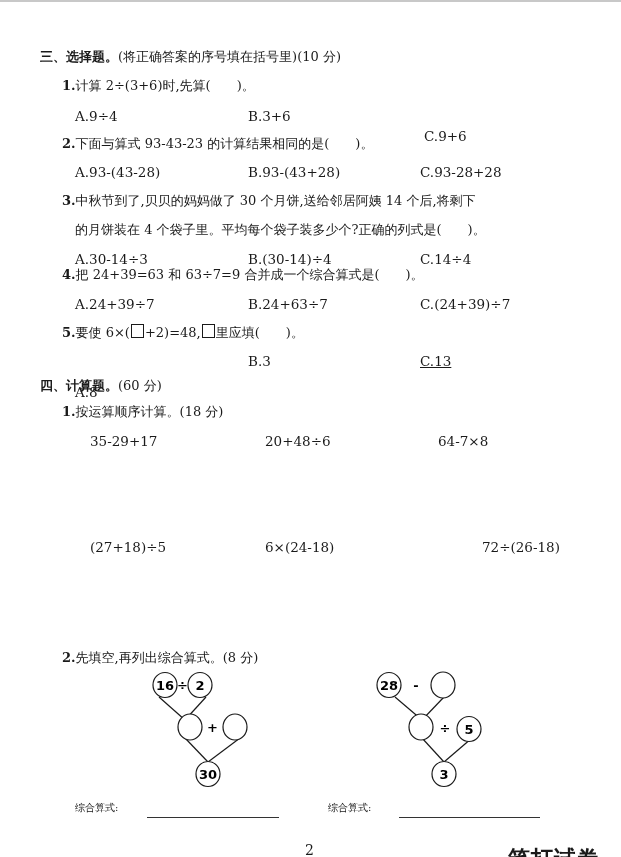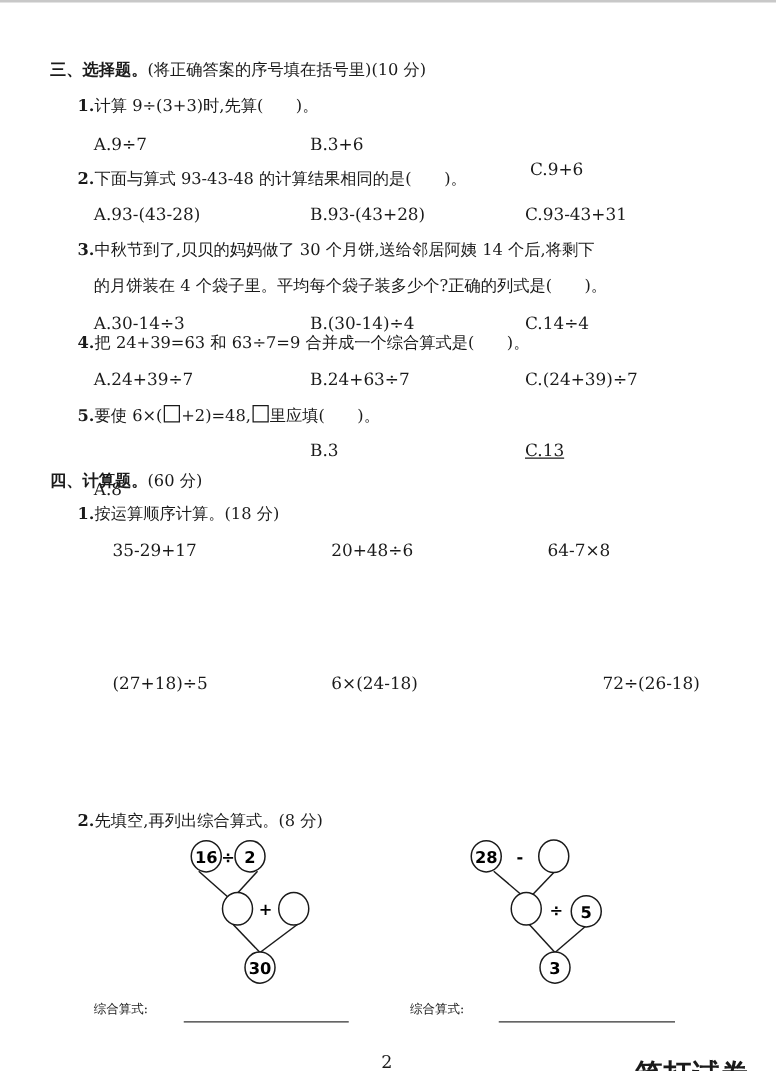--- a/index.html
+++ b/index.html
@@ -26,32 +26,32 @@
 </head>
 <body>
 
 <div class="topbar"></div>
 
 <div class="line sec" style="left:40px; top:48px;">
   <span>三、选择题。</span><span class="note">(将正确答案的序号填在括号里)(10 分)</span>
 </div>
 
 <div class="line" style="left:62px; top:77px;">
-  <span class="qnum">1.</span><span>计算 9÷(3+3)时,先算(　　)。</span>
+  <span class="qnum">1.</span><span>计算 2÷(3+6)时,先算(　　)。</span>
 </div>
-<div class="opt" style="left:75px; top:107px;">A.9÷7</div>
+<div class="opt" style="left:75px; top:107px;">A.9÷4</div>
 <div class="opt" style="left:248px; top:107px;">B.3+6</div>
 <div class="opt" style="left:424px; top:107px;margin-top:20px;">C.9+6</div>
 
 <div class="line" style="left:62px; top:135px;">
-  <span class="qnum">2.</span><span>下面与算式 93-43-48 的计算结果相同的是(　　)。</span>
+  <span class="qnum">2.</span><span>下面与算式 93-43-23 的计算结果相同的是(　　)。</span>
 </div>
 <div class="opt" style="left:75px; top:163px;">A.93-(43-28)</div>
 <div class="opt" style="left:248px; top:163px;">B.93-(43+28)</div>
-<div class="opt" style="left:420px; top:163px;">C.93-43+31</div>
+<div class="opt" style="left:420px; top:163px;">C.93-28+28</div>
 
 <div class="line" style="left:62px; top:192px;">
   <span class="qnum">3.</span><span>中秋节到了,贝贝的妈妈做了 30 个月饼,送给邻居阿姨 14 个后,将剩下</span>
 </div>
 <div class="line" style="left:75px; top:221px;">的月饼装在 4 个袋子里。平均每个袋子装多少个?正确的列式是(　　)。</div>
 <div class="opt" style="left:75px; top:250px;">A.30-14÷3</div>
 <div class="opt" style="left:248px; top:250px;">B.(30-14)÷4</div>
 <div class="opt" style="left:420px; top:250px;">C.14÷4</div>
 
 <div class="line" style="left:62px; top:265px; top:266px;">

